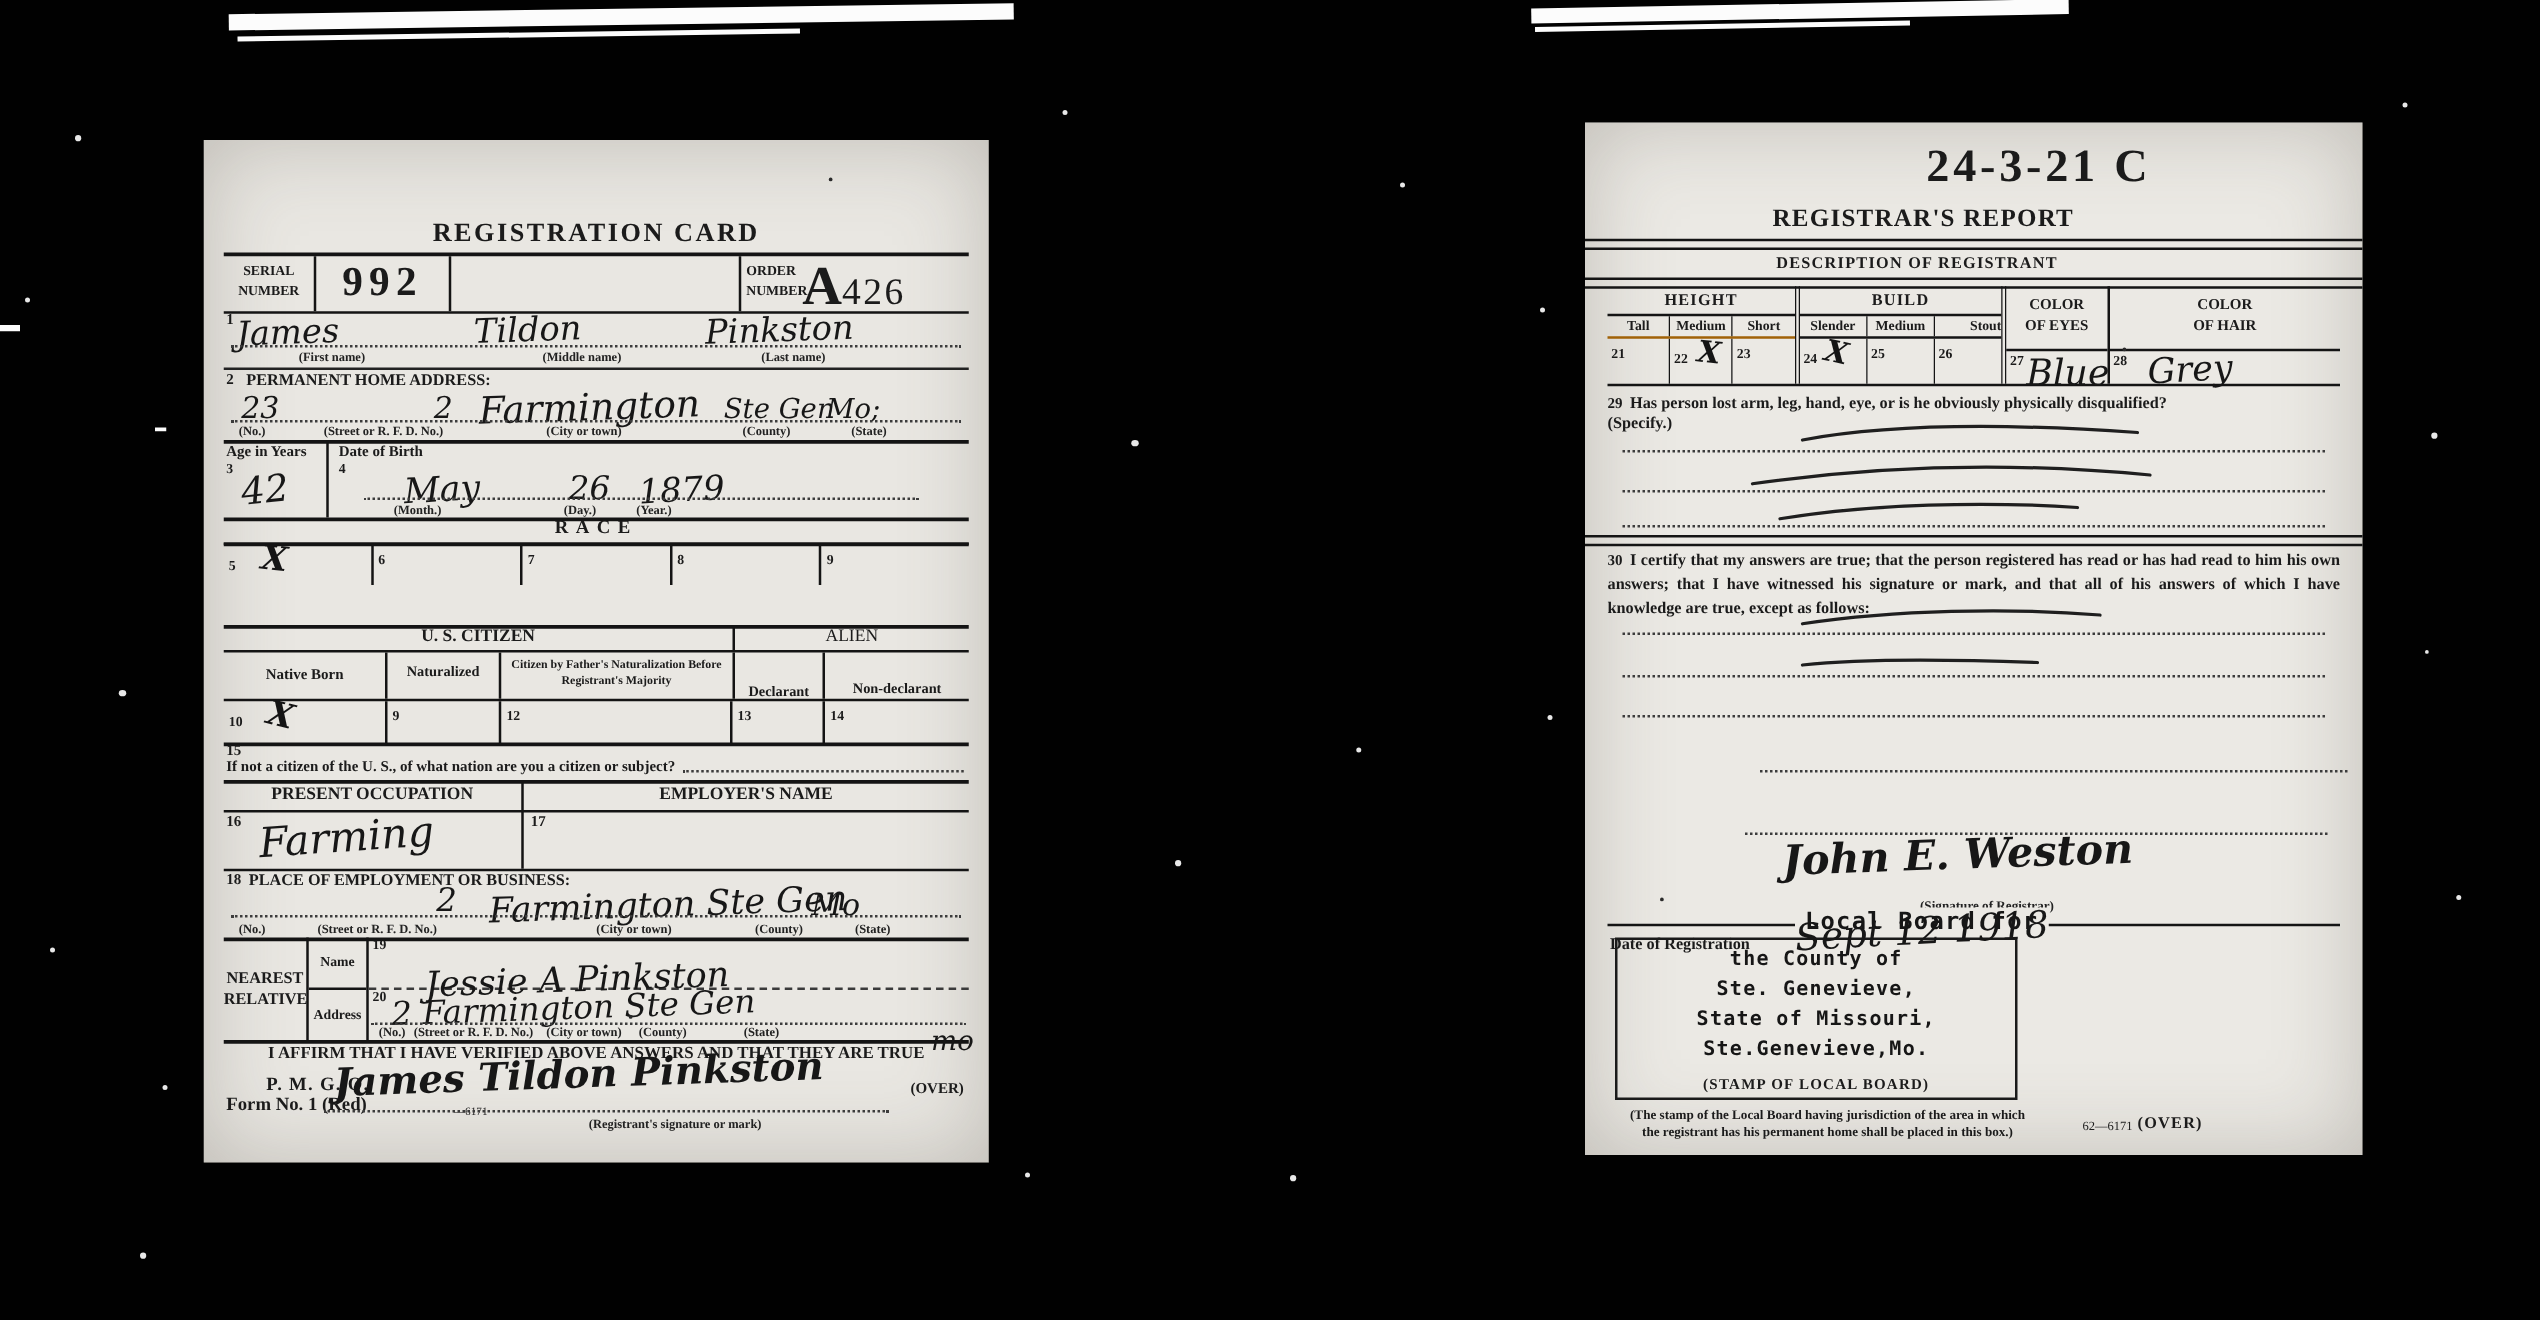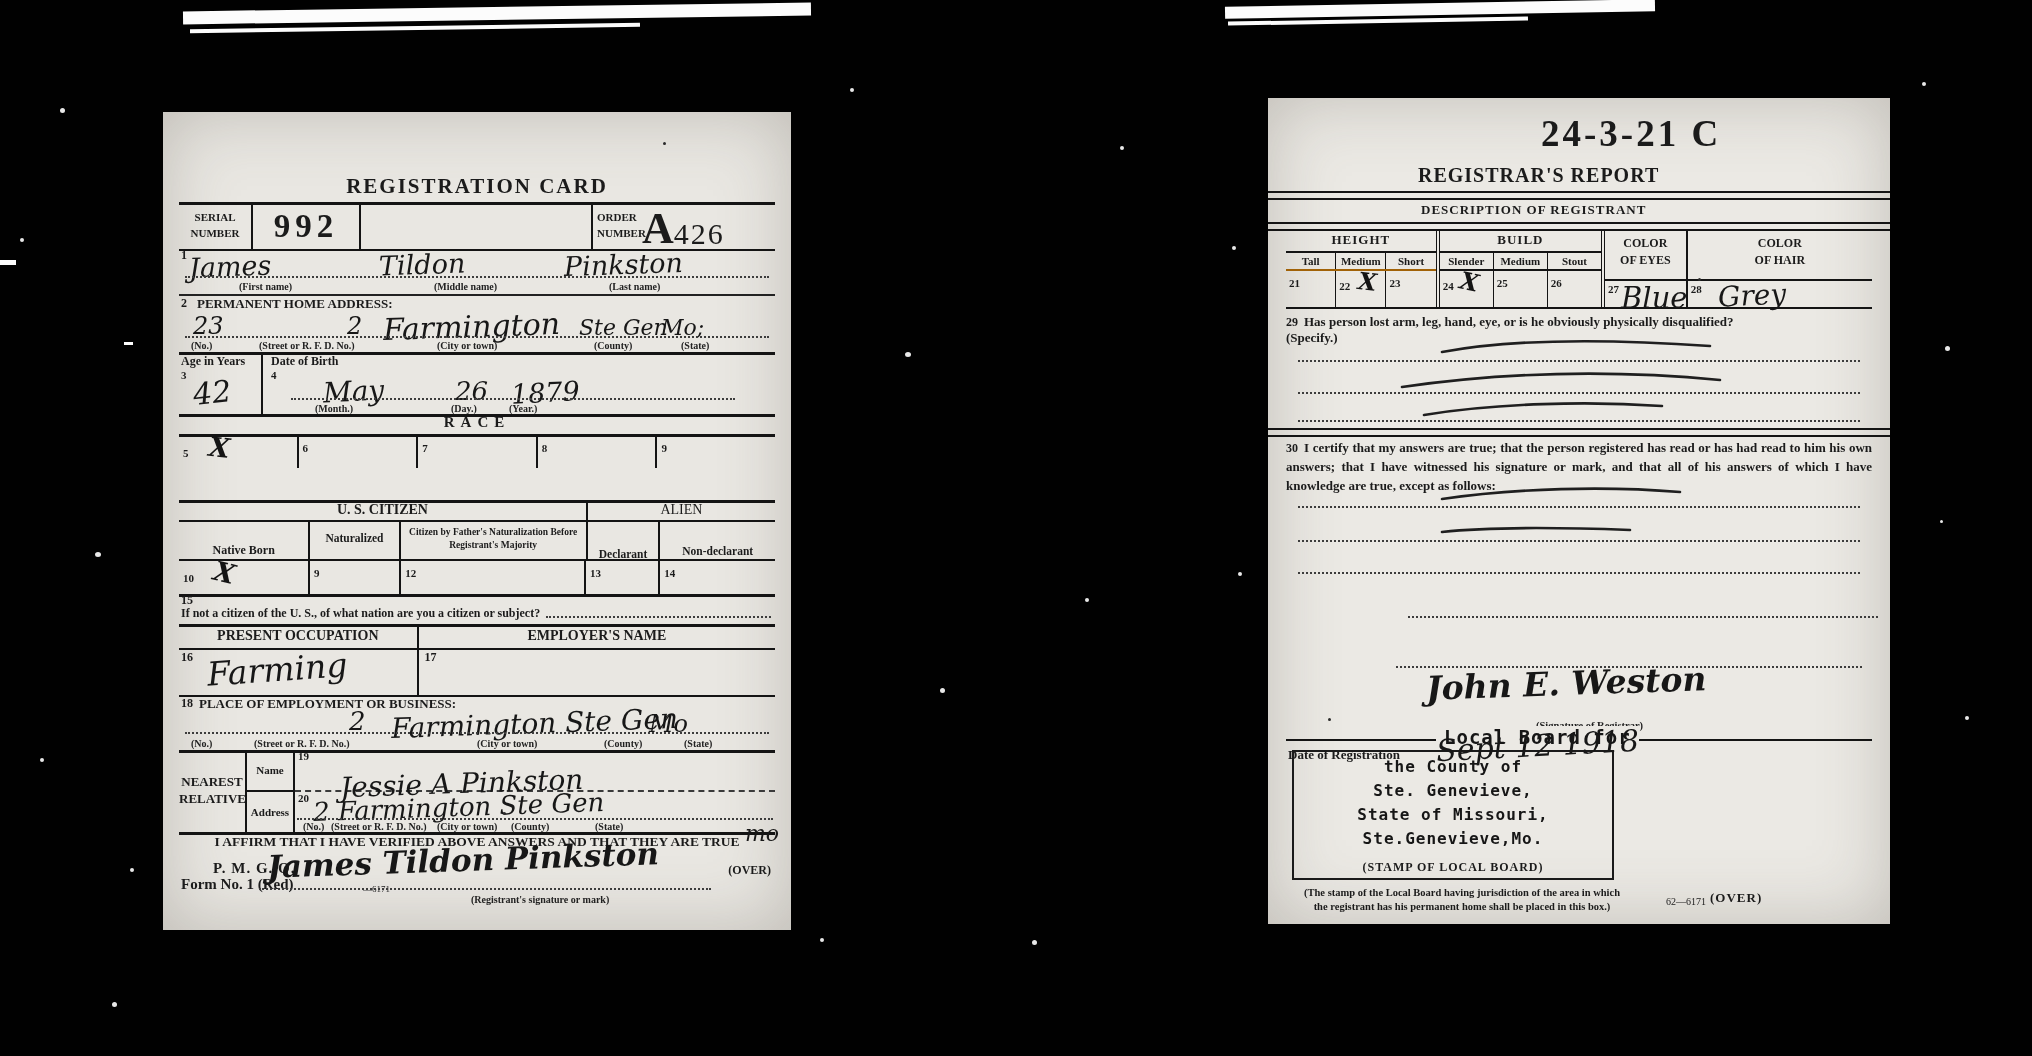--- a/index.html
+++ b/index.html
@@ -152,21 +152,21 @@
         </div>
       </div>
     </div>
 
     <div class="sec" style="top:388px;height:20px;display:flex;">
       <div style="width:68.5%;text-align:center;font-size:14px;font-weight:bold;padding-top:2px;">U. S. CITIZEN</div>
       <div style="width:31.5%;border-left:2px solid #141414;text-align:center;font-size:14px;font-weight:normal;padding-top:2px;">ALIEN</div>
     </div>
     <div class="sec heavyb" style="top:408px;height:74px;">
       <div style="display:flex;height:37px;border-top:2px solid #141414;">
-        <div class="cell-lbl" style="width:22%;border-right:2px solid #141414;padding-top:21px;">Native Born</div>
+        <div class="cell-lbl" style="width:22%;border-right:2px solid #141414;padding-top:10px;">Native Born</div>
         <div class="cell-lbl" style="width:15%;border-right:2px solid #141414;padding-top:10px;font-size:11.5px;">Naturalized</div>
         <div class="cell-lbl" style="width:31.5%;border-right:2px solid #141414;font-size:9.5px;line-height:1.35;padding-top:4px;">Citizen by Father's Naturalization Before Registrant's Majority</div>
         <div class="cell-lbl" style="width:12%;border-right:2px solid #141414;padding-top:26px;font-size:11.5px;">Declarant</div>
         <div class="cell-lbl" style="width:19.5%;padding-top:23px;font-size:11.5px;">Non-declarant</div>
       </div>
       <div style="display:flex;height:34px;border-top:2px solid #141414;">
         <div style="width:22%;border-right:2px solid #141414;padding:2px 0 0 4px;">
           <span class="num" style="font-size:11px;">10</span>
           <span class="markx" style="transform:rotate(14deg);">X</span>
         </div>
@@ -295,21 +295,21 @@
             <span class="markx" style="margin-left:4px;font-size:24px;">X</span>
           </div>
           <div style="width:33.4%;padding:2px 0 0 3px;"><span class="num" style="font-size:11px;">23</span></div>
         </div>
       </div>
       <div style="width:28%;border-left:4px double #141414;display:flex;flex-direction:column;">
         <div class="cell-lbl" style="border-bottom:2px solid #141414;padding:3px 0;font-size:13px;letter-spacing:1px;">BUILD</div>
         <div style="display:flex;border-bottom:2px solid #141414;">
           <div class="cell-lbl" style="width:33.3%;border-right:1.5px solid #141414;font-size:11px;padding:2px 0;">Slender</div>
           <div class="cell-lbl" style="width:33.3%;border-right:1.5px solid #141414;font-size:11px;padding:2px 0;">Medium</div>
-          <div class="cell-lbl" style="width:33.4%;font-size:11px;padding:2px 0;">Stout</div>
+          <div class="cell-lbl" style="width:33.4%;font-size:11px;padding:2px 0;text-align:right;">Stout</div>
         </div>
         <div style="display:flex;flex:1;">
           <div style="width:33.3%;border-right:1.5px solid #141414;padding:2px 0 0 3px;">
             <span class="num" style="font-size:11px;">24</span>
             <span class="markx" style="margin-left:2px;font-size:24px;transform:rotate(12deg);">X</span>
           </div>
           <div style="width:33.3%;border-right:1.5px solid #141414;padding:2px 0 0 3px;"><span class="num" style="font-size:11px;">25</span></div>
           <div style="width:33.4%;padding:2px 0 0 3px;"><span class="num" style="font-size:11px;">26</span></div>
         </div>
       </div>

